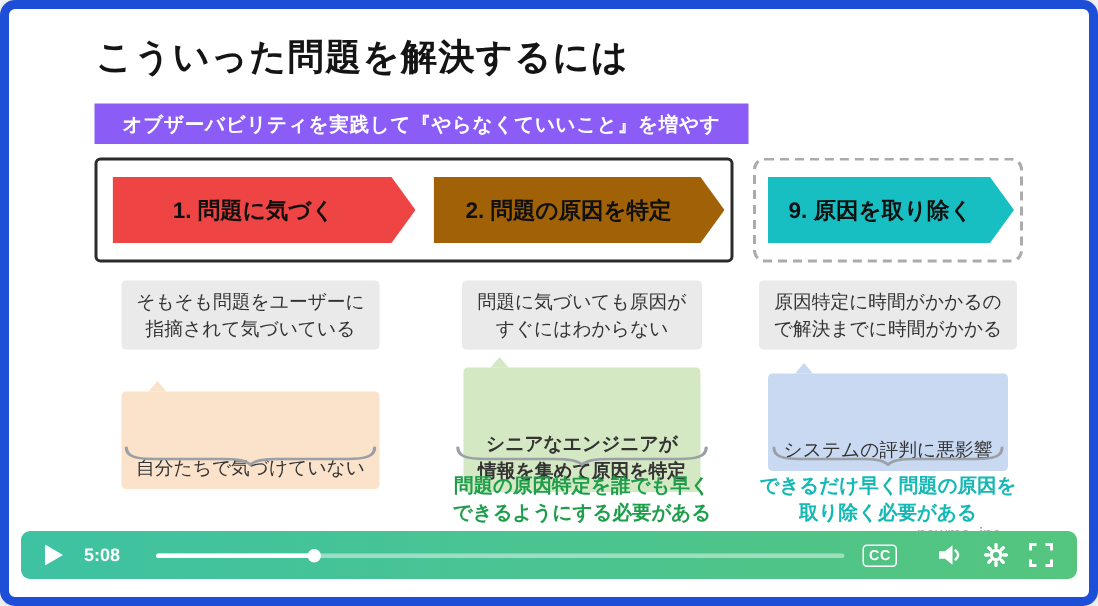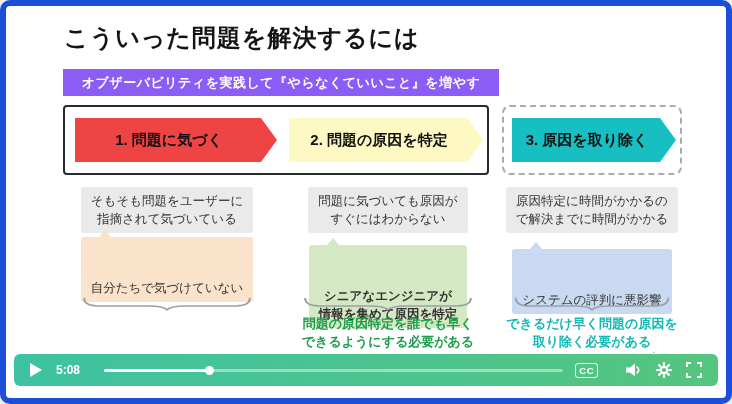--- a/index.html
+++ b/index.html
@@ -31,21 +31,21 @@
     position:absolute; top:11px; height:44px;
     clip-path:polygon(0 0, calc(100% - 16px) 0, 100% 50%, calc(100% - 16px) 100%, 0 100%);
     display:flex; align-items:center; justify-content:center;
     font-size:15px; font-weight:bold; color:#101010; padding-right:14px;
   }
   .arrow1 { left:10px; width:202px; }
   .arrow2 { left:224px; width:194px; }
   .arrow3 { left:8px; width:164px; }
   
   .col { position:absolute; top:181px; display:flex; flex-direction:column; align-items:center; }
-  .col-1 { left:57px;  width:208px; gap:4px; }
+  .col-1 { left:57px;  width:208px; gap:28px; }
   .col-2 { left:278px; width:208px; gap:12px; }
   .col-3 { left:492px; width:188px; gap:16px; }
   .bubble {
     position:relative; width:fit-content;
     font-size:12.5px; line-height:1.45; color:#333;
     text-align:center; white-space:pre-line;
     padding:5px 10px; border-radius:3px;
   }
   .bubble.problem { background:#eaeaea; }
   .pointer {
@@ -98,28 +98,28 @@
 <div class="stage">
 
   <h1 class="slide-title">こういった問題を解決するには</h1>
 
   <div class="banner">オブザーバビリティを実践して『やらなくていいこと』を増やす</div>
 
   <div class="solid-box">
     <div class="arrow arrow1" style="background: #ef4444;">
       <span>1. 問題に気づく</span>
     </div>
-    <div class="arrow arrow2" style="background: #fef9c3;">
+    <div class="arrow arrow2" style="background: #a16207;">
       <span>2. 問題の原因を特定</span>
     </div>
   </div>
 
   <div class="dashed-box">
     <div class="arrow arrow3" style="background: rgb(24, 191, 194);">
-      <span>3. 原因を取り除く</span>
+      <span>9. 原因を取り除く</span>
     </div>
   </div>
 
   <div class="col col-1">
     <div class="bubble problem">そもそも問題をユーザーに
 指摘されて気づいている</div>
     <div class="bubble note" style="background: rgb(251, 226, 203);">
       <span class="pointer" style="border-bottom-color: rgb(251, 226, 203);"></span>
       <span>自分たちで気づけていない</span>
     </div>

